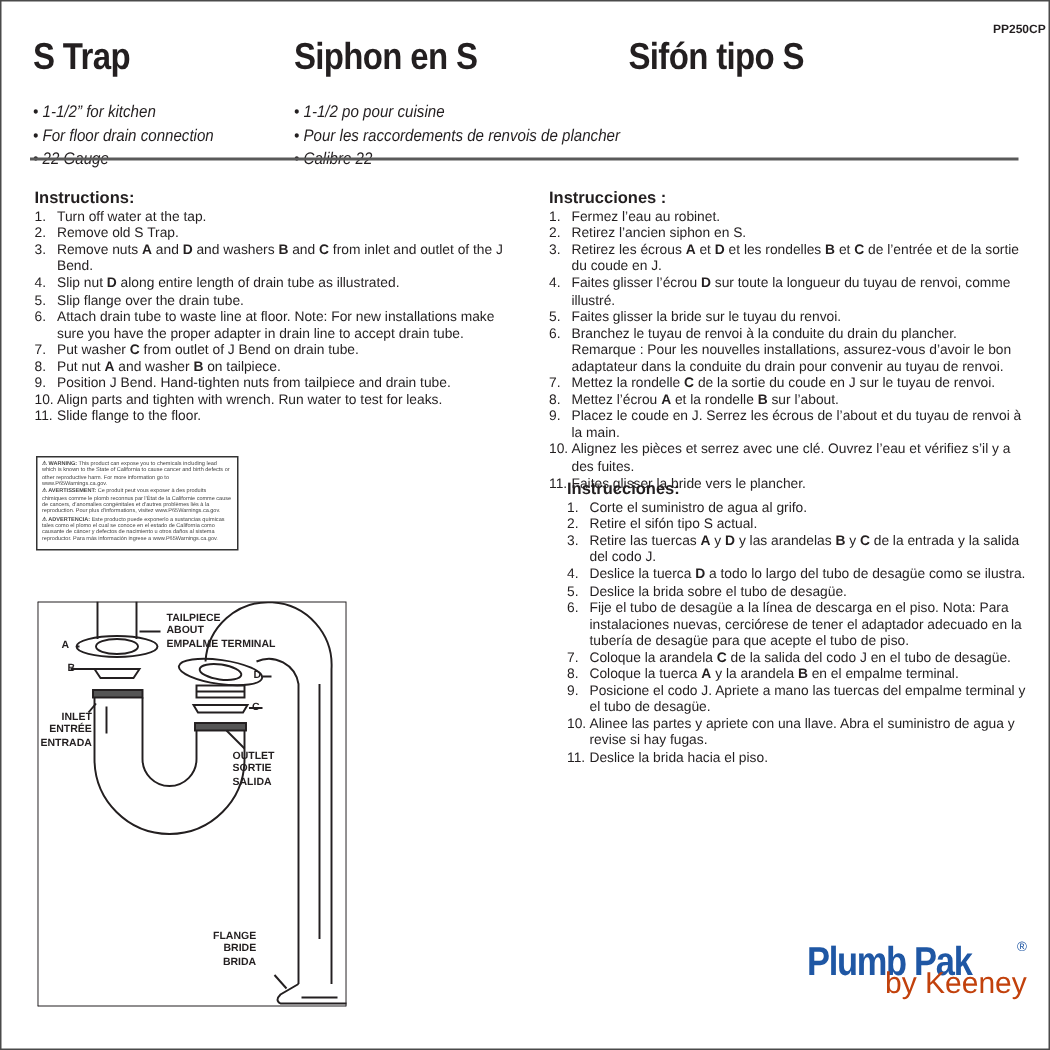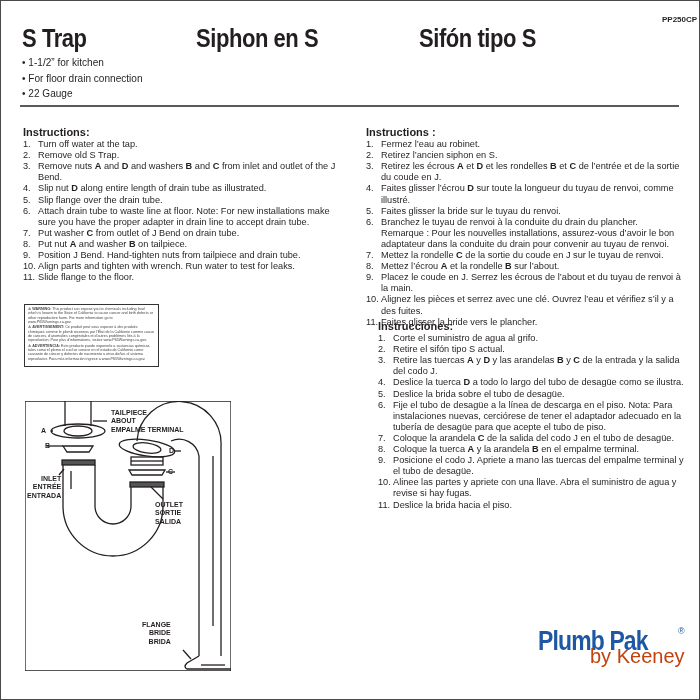--- a/index.html
+++ b/index.html
@@ -4,21 +4,21 @@
 <style>
   html, body { margin: 0; padding: 0; background: #ffffff; }
   body { width: 700px; height: 700px; position: relative; overflow: hidden;
          font-family: "Liberation Sans", sans-serif; color: #231f20; }
   .frame { position: absolute; left: 0; top: 0; width: 698px; height: 698px;
            border: 1px solid #4a4a4a; }
   .title-block { position: absolute; top: 24px; }
   .title { font-family: "Liberation Sans", sans-serif; font-weight: bold;
            font-size: 25px; letter-spacing: -0.5px; line-height: 28px;
            transform: scaleX(0.88); transform-origin: left; white-space: nowrap; }
-  .bullets { list-style: none; margin: 3px 0 0 0; padding: 0; }
+  .bullets { list-style: none; margin: 16px 0 0 0; padding: 0; font-style: italic; }
   .bullets li { font-size: 11.2px; line-height: 15.5px; white-space: nowrap;
                 transform: scaleX(0.9); transform-origin: left; }
   .bullets li::before { content: "\2022  "; white-space: pre; }
   .sku { position: absolute; top: 15px; left: 618px; font-size: 8px; font-weight: bold; margin-left: 44px; }
   .rule { position: absolute; left: 20px; top: 105px; width: 659px; height: 2px; background: #5a5a5a; }
   .instr { position: absolute; font-size: 9.2px; line-height: 11.1px; }
   .instr h3 { margin: 0 0 1px 0; font-size: 11px; font-weight: bold; }
   .instr ol { margin: 0; padding: 0; list-style: none; }
   .instr li { position: relative; padding-left: 15px; transform-origin: left; }
   .instr li .num { position: absolute; left: 0; top: 0; }
@@ -45,20 +45,25 @@
 <div class="title-block" style="left:22px;">
   <div class="title">S Trap</div>
   <ul class="bullets">
     <li>1-1/2” for kitchen</li>
     <li>For floor drain connection</li>
     <li>22 Gauge</li>
   </ul>
 </div>
 <div class="title-block" style="left:196px;">
   <div class="title">Siphon en S</div>
+  <ul class="bullets">
+    <li>1-1/2 po pour cuisine</li>
+    <li>Pour les raccordements de renvois de plancher</li>
+    <li>Calibre 22</li>
+  </ul>
 </div>
 <div class="title-block" style="left:419px;">
   <div class="title">Sifón tipo S</div>
 </div>
 <div class="sku">PP250CP</div>
 
 <div class="rule"></div>
 
 <div class="instr" id="instr-en" style="left:23px; top:127px; width:320px;">
   <h3>Instructions:</h3>
@@ -71,21 +76,21 @@
       <li><span class="num">6.</span>Attach drain tube to waste line at floor. Note: For new installations make sure you have the proper adapter in drain line to accept drain tube.</li>
       <li><span class="num">7.</span>Put washer <b>C</b> from outlet of J Bend on drain tube.</li>
       <li><span class="num">8.</span>Put nut <b>A</b> and washer <b>B</b> on tailpiece.</li>
       <li><span class="num">9.</span>Position J Bend. Hand-tighten nuts from tailpiece and drain tube.</li>
       <li><span class="num">10.</span>Align parts and tighten with wrench. Run water to test for leaks.</li>
       <li><span class="num">11.</span>Slide flange to the floor.</li>
     </ol>
 </div>
 
 <div class="instr" id="instr-fr" style="left:366px; top:127px; width:315px;">
-  <h3>Instructions :</h3>
+  <h3>Instrucciones :</h3>
   <ol>
       <li><span class="num">1.</span>Fermez l’eau au robinet.</li>
       <li><span class="num">2.</span>Retirez l’ancien siphon en S.</li>
       <li><span class="num">3.</span>Retirez les écrous <b>A</b> et <b>D</b> et les rondelles <b>B</b> et <b>C</b> de l’entrée et de la sortie du coude en J.</li>
       <li><span class="num">4.</span>Faites glisser l’écrou <b>D</b> sur toute la longueur du tuyau de renvoi, comme illustré.</li>
       <li><span class="num">5.</span>Faites glisser la bride sur le tuyau du renvoi.</li>
       <li><span class="num">6.</span>Branchez le tuyau de renvoi à la conduite du drain du plancher. Remarque : Pour les nouvelles installations, assurez-vous d’avoir le bon adaptateur dans la conduite du drain pour convenir au tuyau de renvoi.</li>
       <li><span class="num">7.</span>Mettez la rondelle <b>C</b> de la sortie du coude en J sur le tuyau de renvoi.</li>
       <li><span class="num">8.</span>Mettez l’écrou <b>A</b> et la rondelle <b>B</b> sur l’about.</li>
       <li><span class="num">9.</span>Placez le coude en J. Serrez les écrous de l’about et du tuyau de renvoi à la main.</li>

